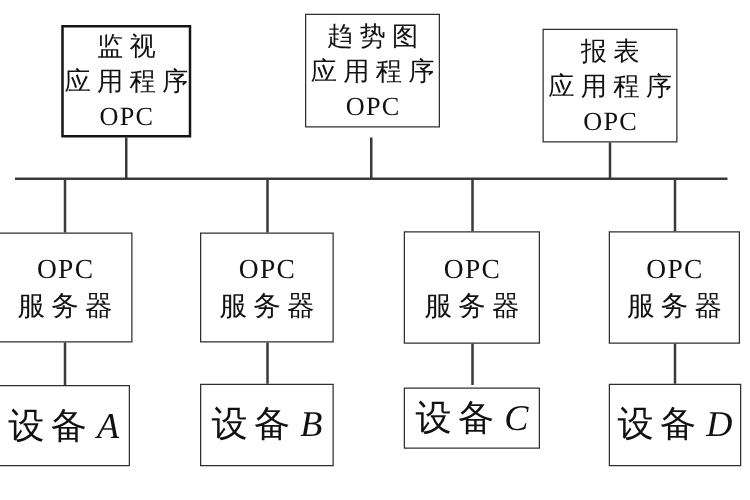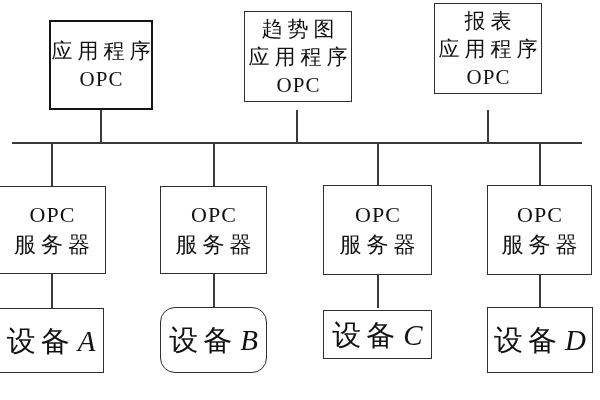--- a/index.html
+++ b/index.html
@@ -82,31 +82,32 @@
   <div class="line vline" style="left:213px; top:143px; height:44px;"></div>
   <div class="line vline" style="left:377px; top:143px; height:43px;"></div>
   <div class="line vline" style="left:539px; top:143px; height:43px;"></div>
 
   <div class="line vline" style="left:51px; top:273px; height:36px;"></div>
   <div class="line vline" style="left:213px; top:273px; height:35px;"></div>
   <div class="line vline" style="left:377px; top:274px; height:34px;"></div>
   <div class="line vline" style="left:539px; top:274px; height:34px;"></div>
 
   <div class="box heavy" style="left:49px; top:20px; width:104px; height:90px;">
+    <div class="app-line"><span class="zh">监视</span></div>
     <div class="app-line"><span class="zh">应用程序</span></div>
     <div class="app-line latin">OPC</div>
   </div>
 
   <div class="box" style="left:244px; top:11px; width:108px; height:91px;">
     <div class="app-line"><span class="zh">趋势图</span></div>
     <div class="app-line"><span class="zh">应用程序</span></div>
     <div class="app-line latin">OPC</div>
   </div>
 
-  <div class="box" style="left:434px; top:3px; width:108px; height:91px;">
+  <div class="box" style="left:434px; top:23px; width:108px; height:91px;">
     <div class="app-line"><span class="zh">报表</span></div>
     <div class="app-line"><span class="zh">应用程序</span></div>
     <div class="app-line latin">OPC</div>
   </div>
 
   <div class="box" style="left:-2px; top:186px; width:108px; height:88px;">
     <div class="srv-line latin">OPC</div>
     <div class="srv-line"><span class="zh">服务器</span></div>
   </div>
 
@@ -122,21 +123,21 @@
 
   <div class="box" style="left:487px; top:185px; width:105px; height:90px;">
     <div class="srv-line latin">OPC</div>
     <div class="srv-line"><span class="zh">服务器</span></div>
   </div>
 
   <div class="box" style="left:-2px; top:308px; width:106px; height:65px;">
     <div class="dev-line"><span class="zh">设备</span><span class="dev-letter">A</span></div>
   </div>
 
-  <div class="box" style="left:160px; top:307px; width:107px; height:66px;border-radius:15px;">
+  <div class="box" style="left:160px; top:307px; width:107px; height:66px;">
     <div class="dev-line"><span class="zh">设备</span><span class="dev-letter">B</span></div>
   </div>
 
   <div class="box" style="left:323px; top:310px; width:109px; height:49px;">
     <div class="dev-line"><span class="zh">设备</span><span class="dev-letter">C</span></div>
   </div>
 
   <div class="box" style="left:487px; top:307px; width:106px; height:66px;">
     <div class="dev-line"><span class="zh">设备</span><span class="dev-letter">D</span></div>
   </div>

